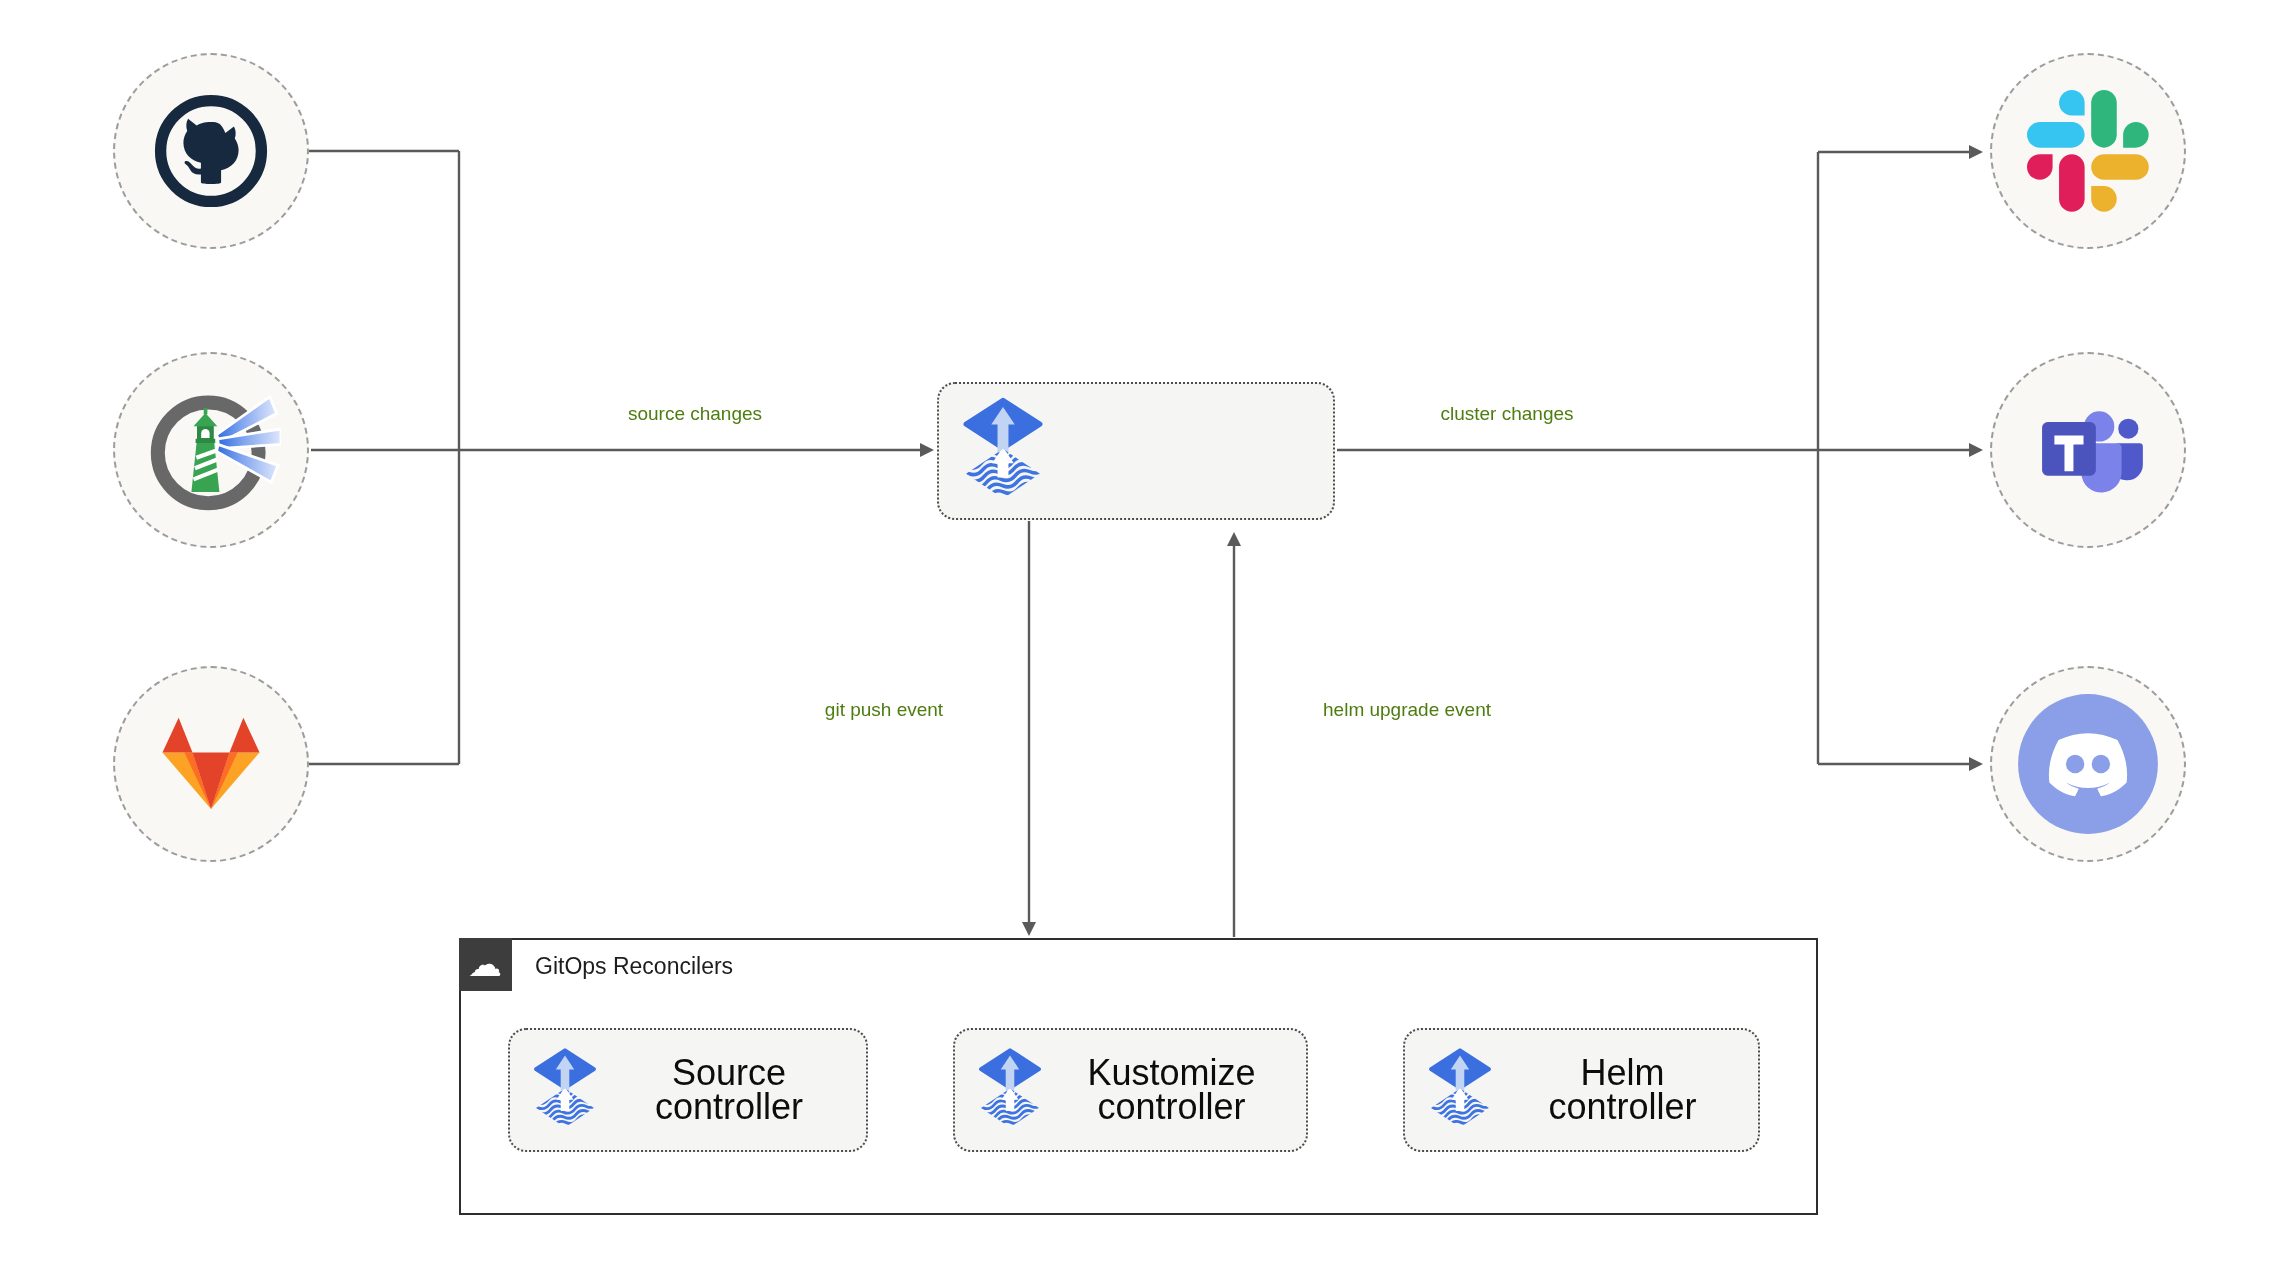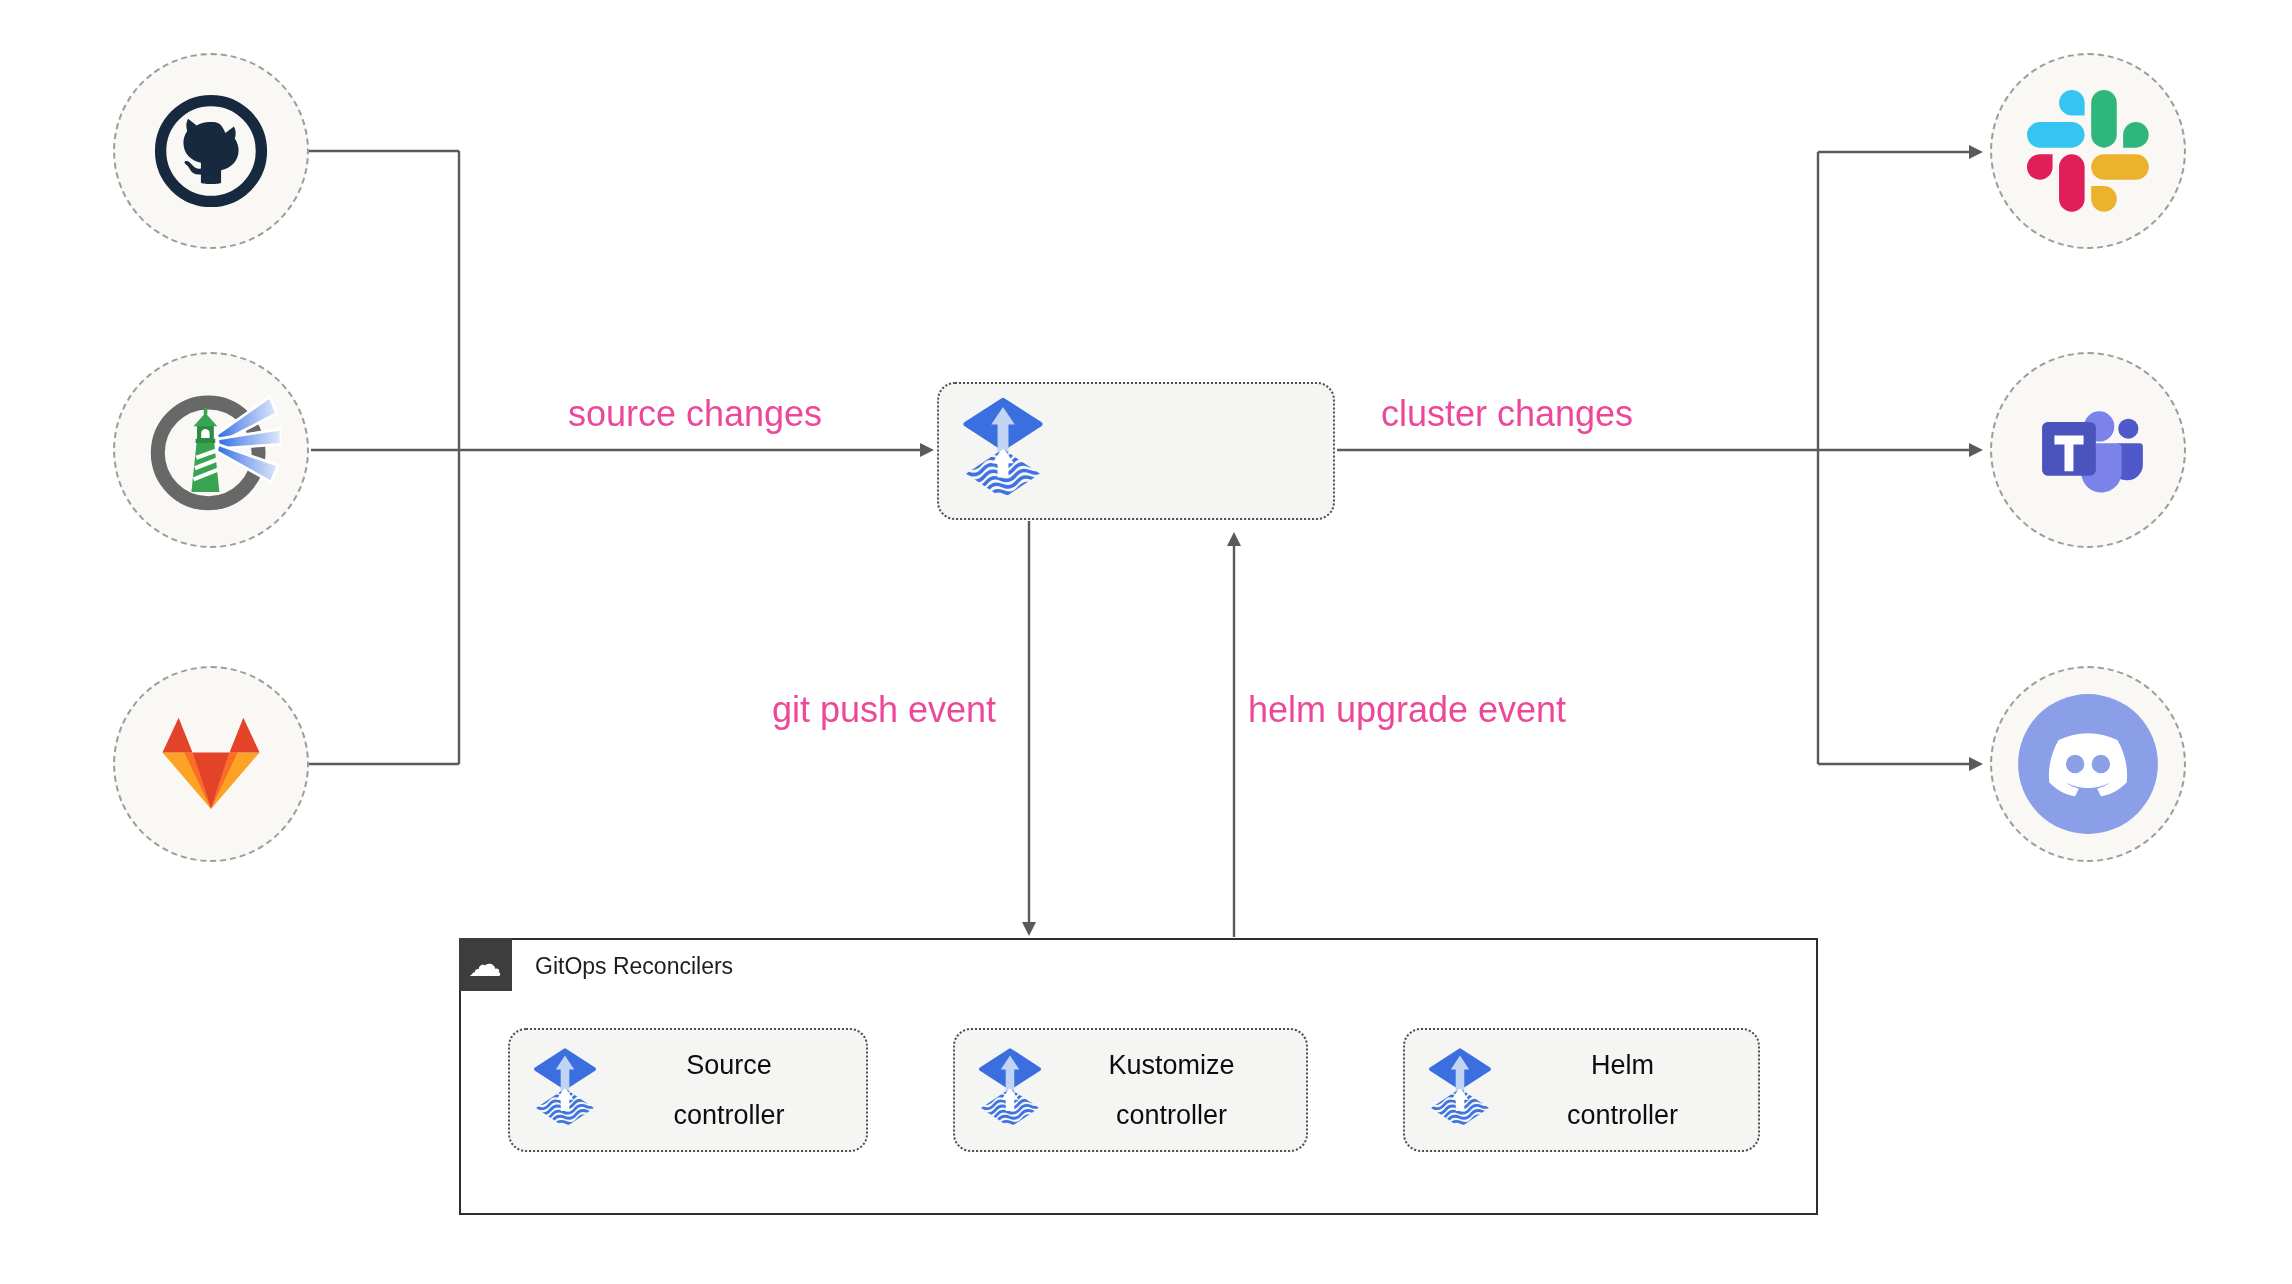--- a/index.html
+++ b/index.html
@@ -13,27 +13,27 @@
   .circle-node{
     position:absolute;width:192px;height:192px;border-radius:50%;
     border:2px dashed #9c9c9c;background:#f9f8f5;
     display:flex;align-items:center;justify-content:center;
   }
   .flux-box{
     position:absolute;background:#f5f5f3;border:2.5px dotted #4d4d4d;border-radius:18px;
     display:flex;align-items:center;padding-left:22px;box-sizing:border-box;
   }
   .ctrl-label{
-    flex:1;text-align:center;color:#0d0d0d;font-size:27px;line-height:50px;
+    flex:1;text-align:center;color:#0d0d0d;font-size:36px;line-height:34px;
     padding-right:6px;
   }
   .notif .ctrl-label{font-size:28px;line-height:36px;}
   .edge-label{
     position:absolute;transform:translate(-50%,-50%);
-    font-size:36px;color:#ec4899;white-space:nowrap;
+    font-size:19px;color:#4d7c0f;white-space:nowrap;
   }
   .group-box{
     position:absolute;left:459px;top:938px;width:1359px;height:277px;
     border:2.5px solid #2e2e2e;background:#ffffff;box-sizing:border-box;
   }
   .group-tab{
     position:absolute;left:-2.5px;top:-2.5px;width:53px;height:53px;background:#3d3d3d;
     display:flex;align-items:center;justify-content:center;color:#ffffff;font-size:34px;
   }
   .group-label{

